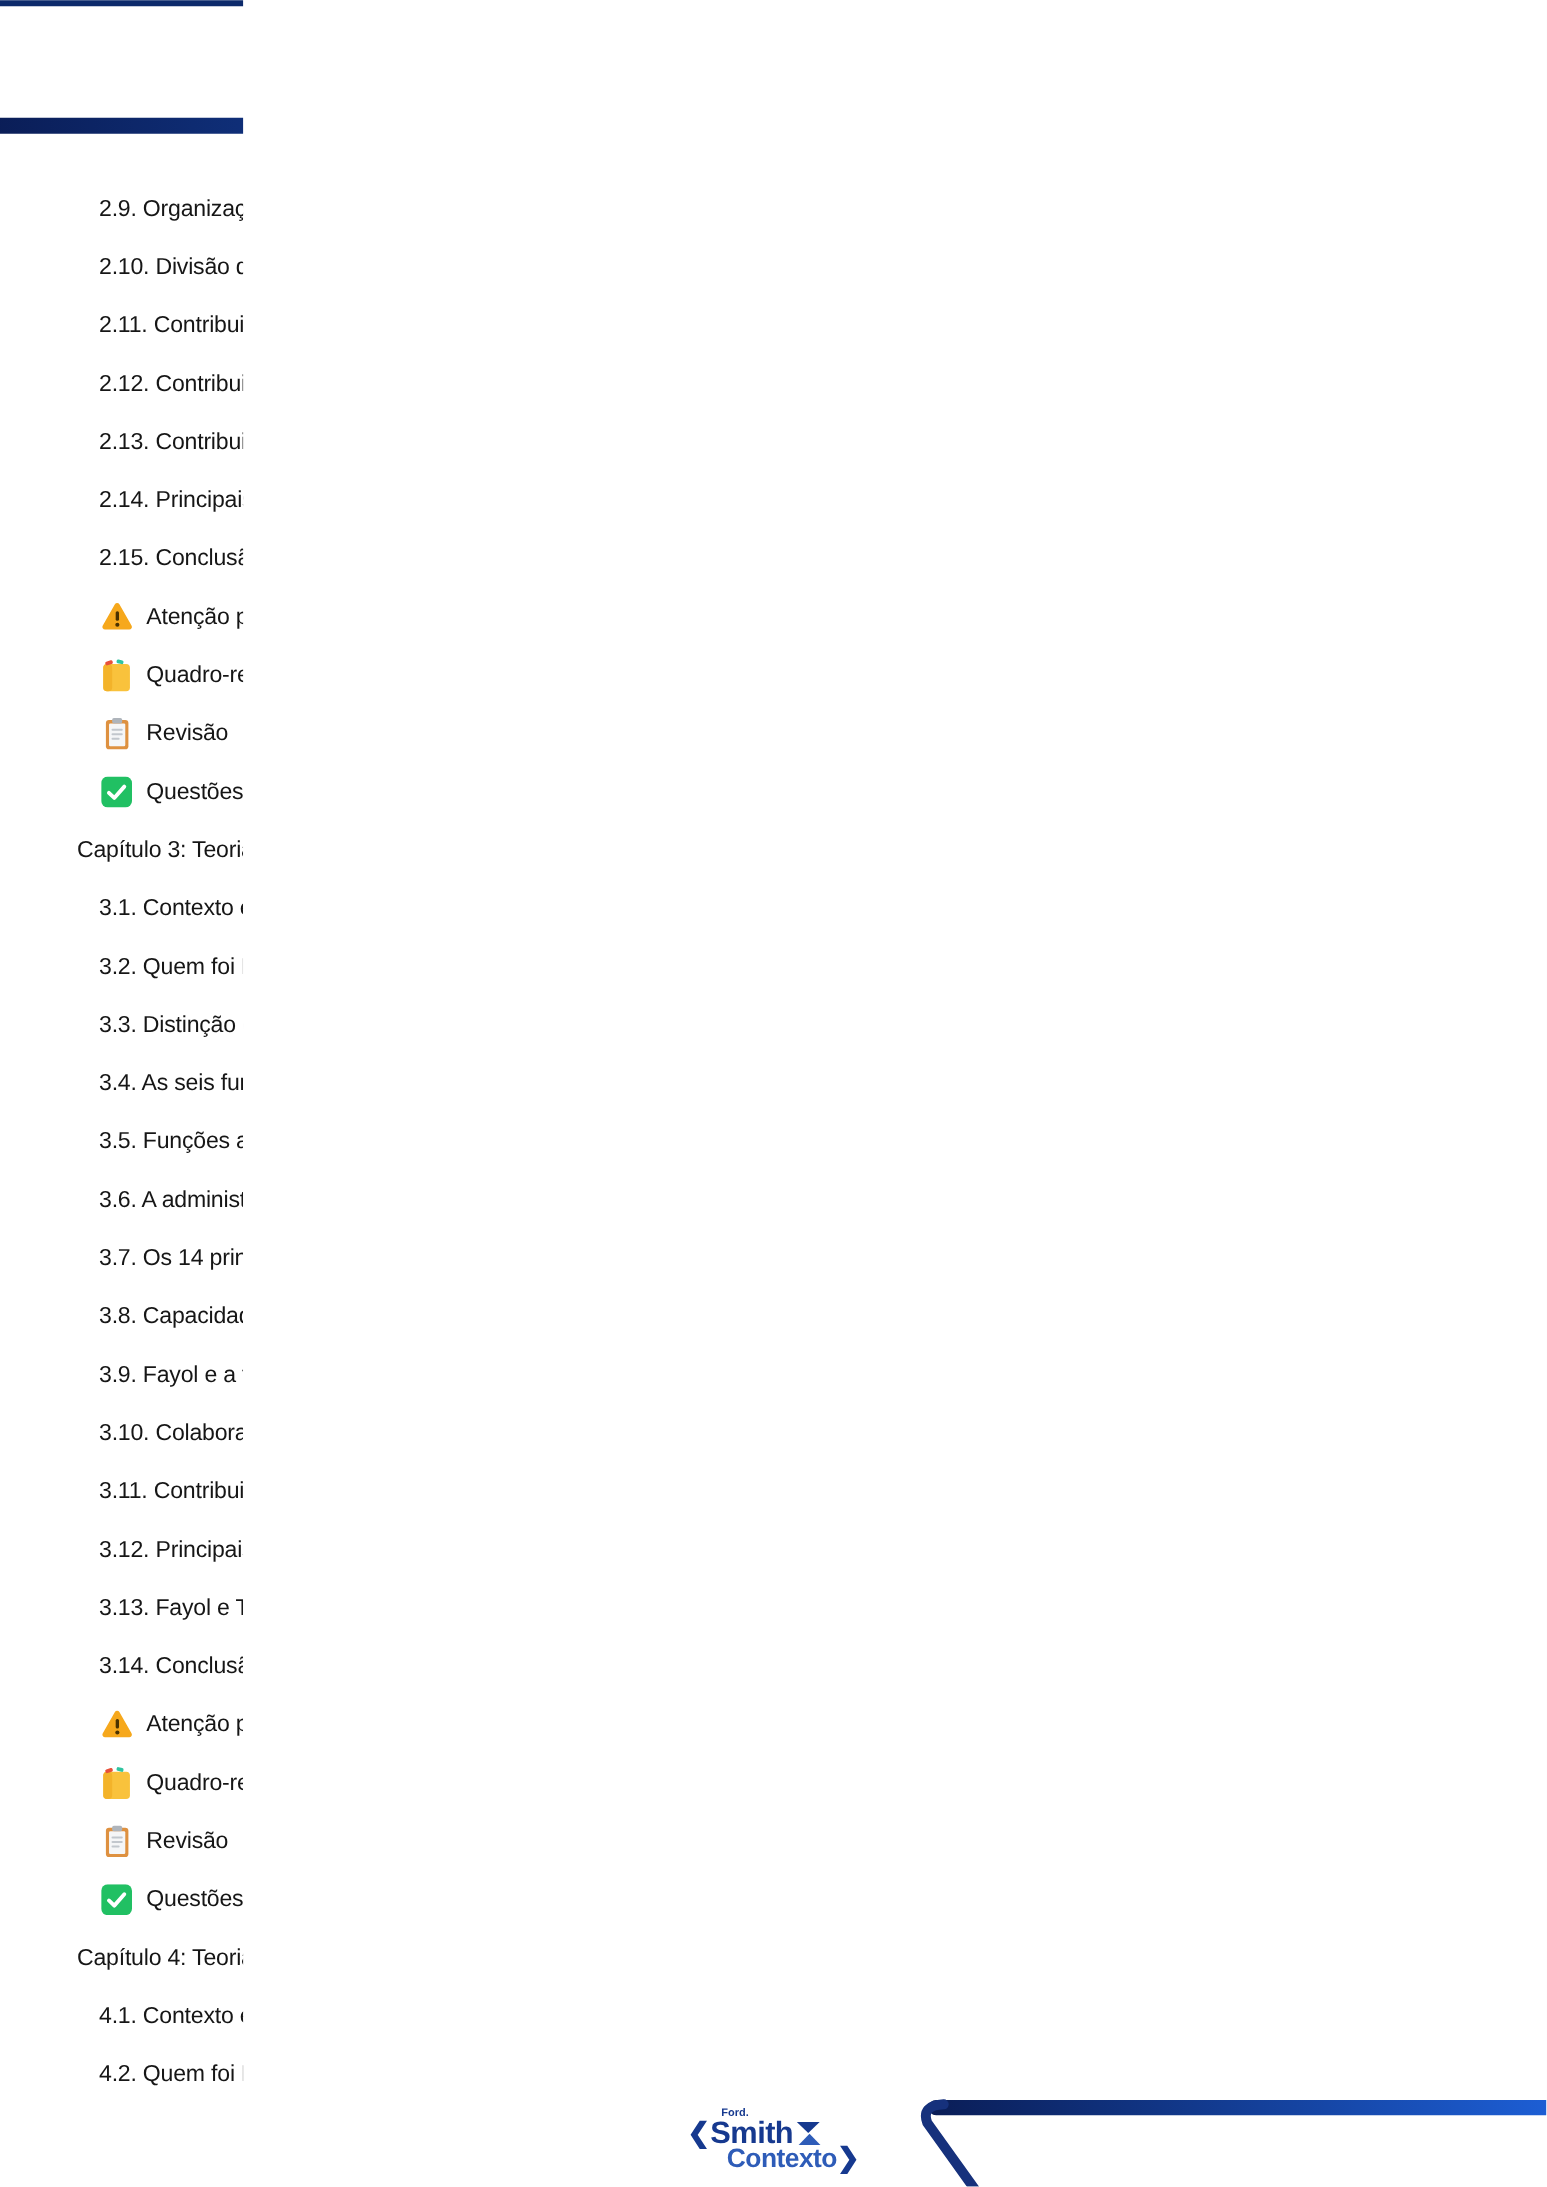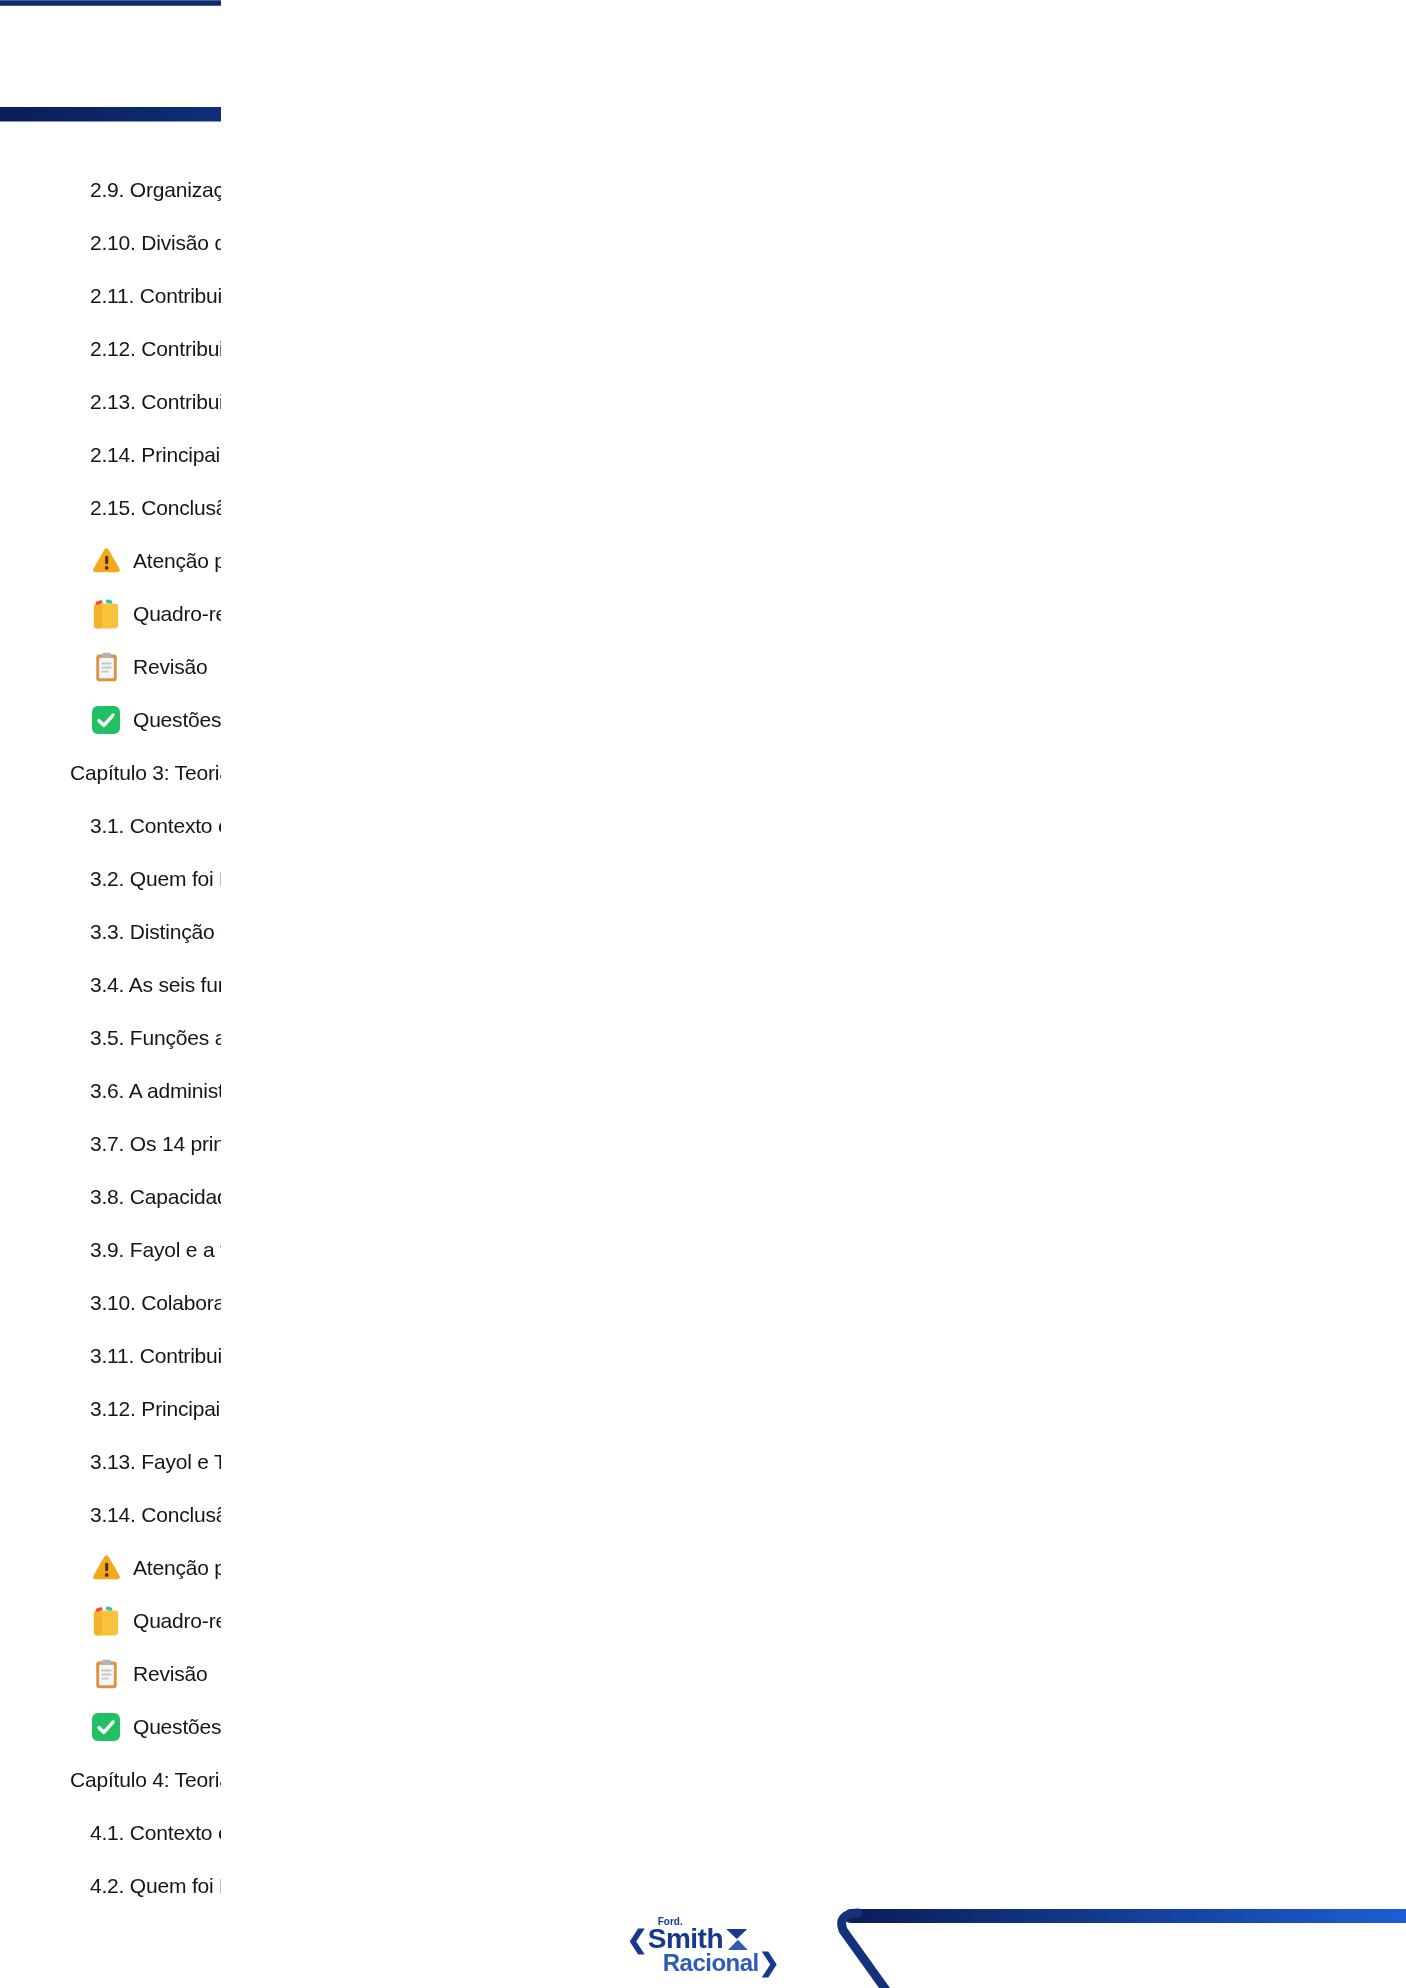--- a/index.html
+++ b/index.html
@@ -348,21 +348,21 @@
     <div class="bruno-row1">
       <span class="prof">Ford.</span>
       <span class="lt">❮</span>
       <span class="bruno">Smith</span>
       <svg class="hourglass" width="24" height="21" viewBox="0 0 20 18">
         <path d="M1 0 H19 L10 8.6 Z" fill="#16398f"></path>
         <path d="M2.5 18 H19.5 L11 9.2 Z" fill="#2e5cb8"></path>
       </svg>
     </div>
     <div class="bruno-row2">
-      <span>Racional</span>
+      <span>Contexto</span>
       <span class="gt">❯</span>
     </div>
   </div>
 
   <svg class="deco-bottom" width="1406" height="84" viewBox="0 0 1406 84" style="position:absolute;bottom:0;left:0;">
     <defs>
       <linearGradient id="gradBot" x1="0" y1="0" x2="1" y2="0">
         <stop offset="0" stop-color="#0a1d56"></stop>
         <stop offset="1" stop-color="#1d5fd6"></stop>
       </linearGradient>

